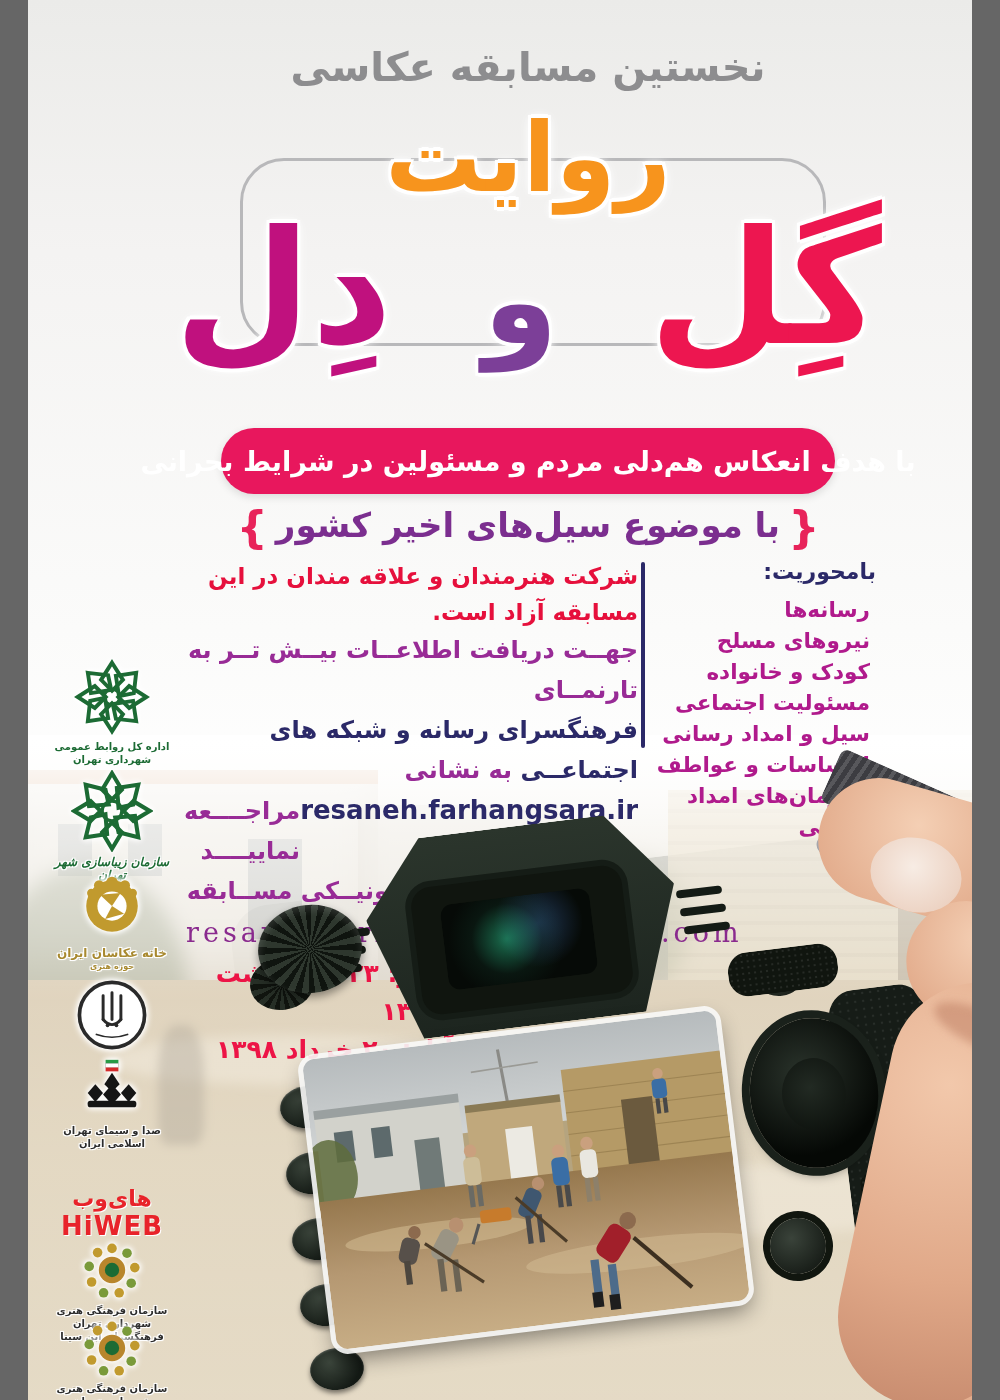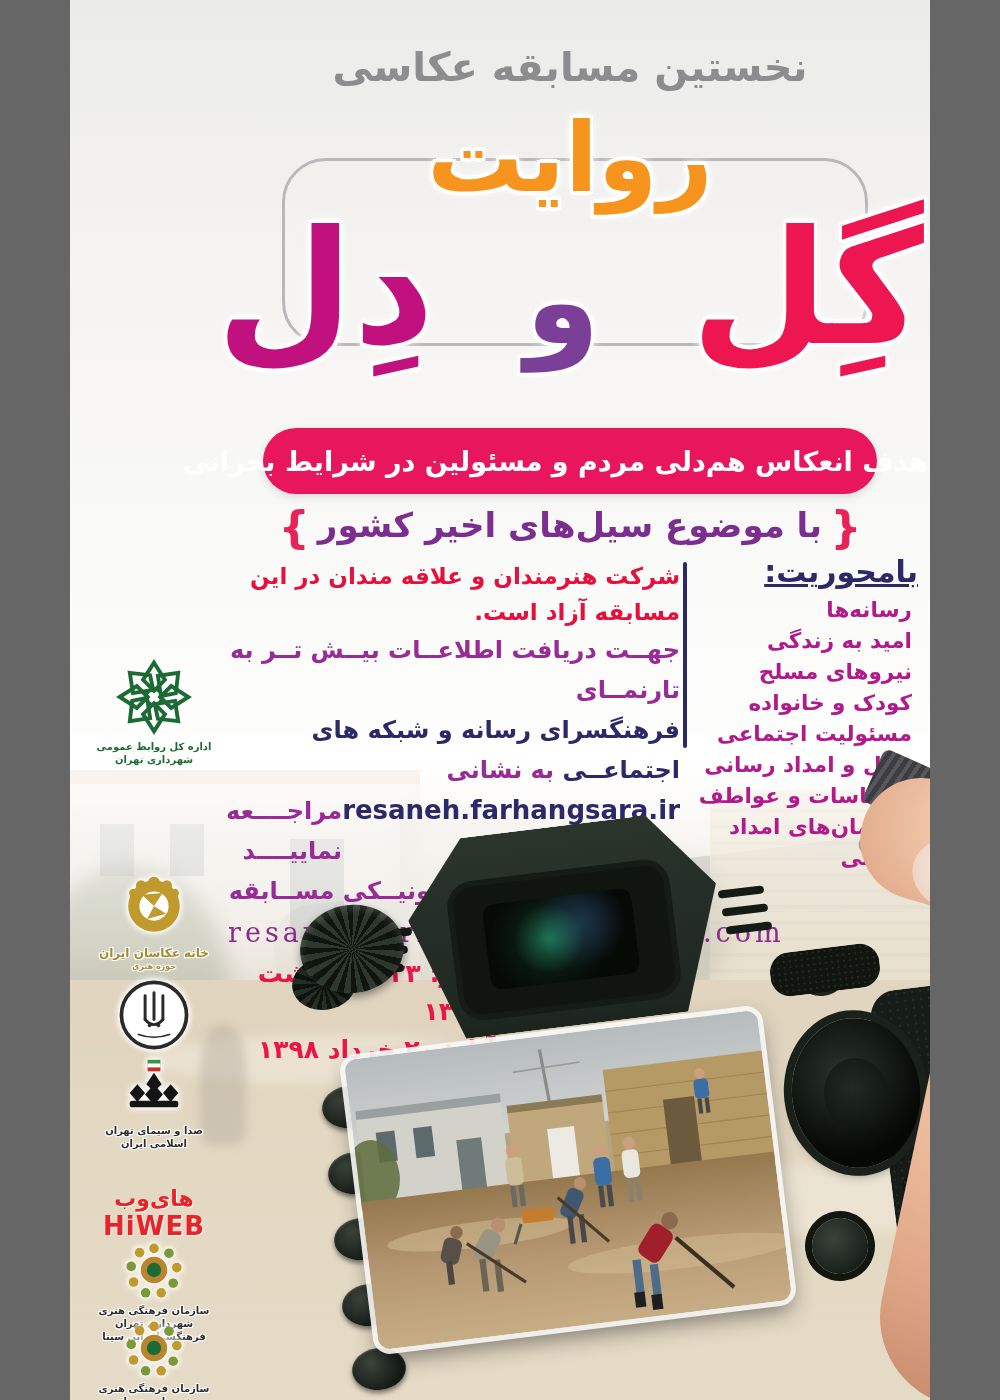--- a/index.html
+++ b/index.html
@@ -1,17 +1,17 @@
 <!DOCTYPE html>
 <html lang="fa"><head>
 <meta charset="utf-8">
 <style>
   html,body{margin:0;padding:0;background:#666;}
   .poster{
-    position:relative;width:860px;height:1400px;margin:0 auto;overflow:hidden;
+    position:relative;width:944px;height:1400px;margin:0 auto;overflow:hidden;
     background:linear-gradient(180deg,#ebebe9 0%,#f4f3f2 18%,#fbfbfa 45%,#ffffff 60%);
     font-family:"DejaVu Sans",sans-serif;
   }
   .abs{position:absolute;}
   
   .bg-photo{position:absolute;left:0;top:735px;width:1000px;height:665px;z-index:1;overflow:hidden;}
   .bg-base{position:absolute;inset:0;background:linear-gradient(180deg,rgba(214,204,184,0) 0%,rgba(209,196,170,.55) 18%,#cdbb9b 45%,#c6b18c 75%,#cab591 100%);}
   .bg-house-left{position:absolute;left:-30px;top:35px;width:380px;height:210px;background:#e3ddd0;opacity:.75;border-top:14px solid #c9834a;box-shadow:inset 0 -30px 40px rgba(160,140,105,.35);}
   .bg-house-left .win{position:absolute;width:34px;height:52px;background:#6b7577;opacity:.55;}
   .bg-house-mid{position:absolute;left:330px;top:70px;width:200px;height:175px;background:#ddd6c8;opacity:.7;box-shadow:inset 0 -20px 30px rgba(150,130,100,.3);}
@@ -46,21 +46,21 @@
   .line-purple{color:#982b96;font-size:24px;font-weight:bold;line-height:40px;}
   .navy-b{color:#2b2968;}
   .line-mixed{font-size:24px;font-weight:bold;line-height:40px;color:#982b96;}
   .line-web{display:flex;flex-direction:row;justify-content:space-between;align-items:baseline;line-height:40px;}
   .web-url{color:#2b2968;font-size:26px;font-weight:bold;direction:ltr;font-family:"DejaVu Sans",sans-serif;}
   .web-tail{color:#982b96;font-size:24px;font-weight:bold;}
   .line-email{direction:ltr;text-align:center;color:#8a2a8e;font-size:27px;letter-spacing:4px;font-family:"DejaVu Serif",serif;line-height:44px;}
   .line-date{color:#ed1446;font-size:25px;font-weight:bold;line-height:38px;text-align:center;}
   .divider{left:613px;top:562px;width:4px;height:186px;background:#2b2968;border-radius:2px;z-index:10;}
   .topics{left:620px;top:552px;width:228px;z-index:10;direction:rtl;text-align:right;}
-  .topics-header{color:#2b2968;font-size:30px;font-weight:900;line-height:40px;text-decoration:underline;}
+  .topics-header{color:#2b2968;font-size:22px;font-weight:900;line-height:40px;}
   .topics li{list-style:none;color:#b01a8c;font-size:21.5px;font-weight:bold;line-height:31px;}
   .topics ul{margin:2px 0 0;padding:0 6px 0 0;}
   
   .sponsor{position:absolute;left:24px;width:120px;text-align:center;z-index:12;}
   .sponsor .lbl{display:block;font-size:10px;font-weight:bold;line-height:13px;
      text-shadow:0 0 3px #fff,1px 1px 0 #fff,-1px -1px 0 #fff,1px -1px 0 #fff,-1px 1px 0 #fff;}
   .lbl-green{color:#1c6b34;}
   .lbl-gold{color:#a8892f;}
   .lbl-dark{color:#2c2c2c;font-size:8px;line-height:10px;}
   .sponsor svg{filter:drop-shadow(0 0 3px #fff) drop-shadow(0 0 2px #fff);}
@@ -181,21 +181,20 @@
     <div class="line-date">شروع ارسال آثار: ۲۳ اردیبهشت ۱۳۹۸</div>
     <div class="line-date">پایان ارسال آثار: ۲۰ خرداد ۱۳۹۸</div>
   </div>
 
   <div class="abs divider"></div>
 
   <div class="abs topics">
     <div class="topics-header">بامحوریت:</div>
     <ul>
       <li>رسانه‌ها</li>
-      <li>امید به زندگی</li>
       <li>نیروهای مسلح</li>
       <li>کودک و خانواده</li>
       <li>مسئولیت اجتماعی</li>
       <li>سیل و امداد رسانی</li>
       <li>احساسات و عواطف</li>
       <li>سازمان‌های امداد رسانی</li>
     </ul>
   </div>
 
   <div class="sponsor" style="top:658px;">
@@ -209,20 +208,36 @@
           <path d="M81 81 L55 78 L51 59 L77 55 Z"></path>
         <path d="M19 81 L22 55 L41 51 L45 77 Z"></path>
           <path d="M19 19 L45 22 L49 41 L23 45 Z"></path>
       </g>
       <circle cx="50" cy="50" r="10" fill="none" stroke="#1c6b34" stroke-width="4"></circle>
     </svg>
     <span class="lbl lbl-green" dir="rtl">اداره کل روابط عمومی</span>
     <span class="lbl lbl-green" dir="rtl">شهرداری تهران</span>
   </div>
 
+  <div class="sponsor" style="top:770px;">
+    <svg width="82" height="82" viewBox="0 0 100 100">
+      <g fill="none" stroke="#1c6b34" stroke-width="5">
+        <path d="M50 4 L62 24 L50 36 L38 24 Z"></path>
+          <path d="M96 50 L76 62 L64 50 L76 38 Z"></path>
+        <path d="M50 96 L38 76 L50 64 L62 76 Z"></path>
+          <path d="M4 50 L24 38 L36 50 L24 62 Z"></path>
+        <path d="M82 18 L76 42 L58 46 L56 22 Z"></path>
+          <path d="M82 82 L58 76 L54 58 L78 56 Z"></path>
+        <path d="M18 82 L24 58 L42 54 L44 78 Z"></path>
+          <path d="M18 18 L42 24 L46 42 L22 44 Z"></path>
+      </g>
+      <circle cx="50" cy="50" r="12" fill="none" stroke="#1c6b34" stroke-width="4"></circle>
+    </svg>
+    <span class="lbl lbl-green" dir="rtl" style="font-size:12px;font-style:italic;">سازمان زیباسازی شهر تهران</span>
+  </div>
 
   <div class="sponsor" style="top:857px;">
     <svg width="86" height="86" viewBox="0 0 100 100">
       <g fill="#c19a2e">
         <circle cx="50" cy="30" r="7"></circle>
           <circle cx="35" cy="33" r="6"></circle>
           <circle cx="65" cy="33" r="6"></circle>
         <circle cx="26" cy="42" r="5"></circle>
           <circle cx="74" cy="42" r="5"></circle>
         <circle cx="50" cy="57" r="30"></circle>

